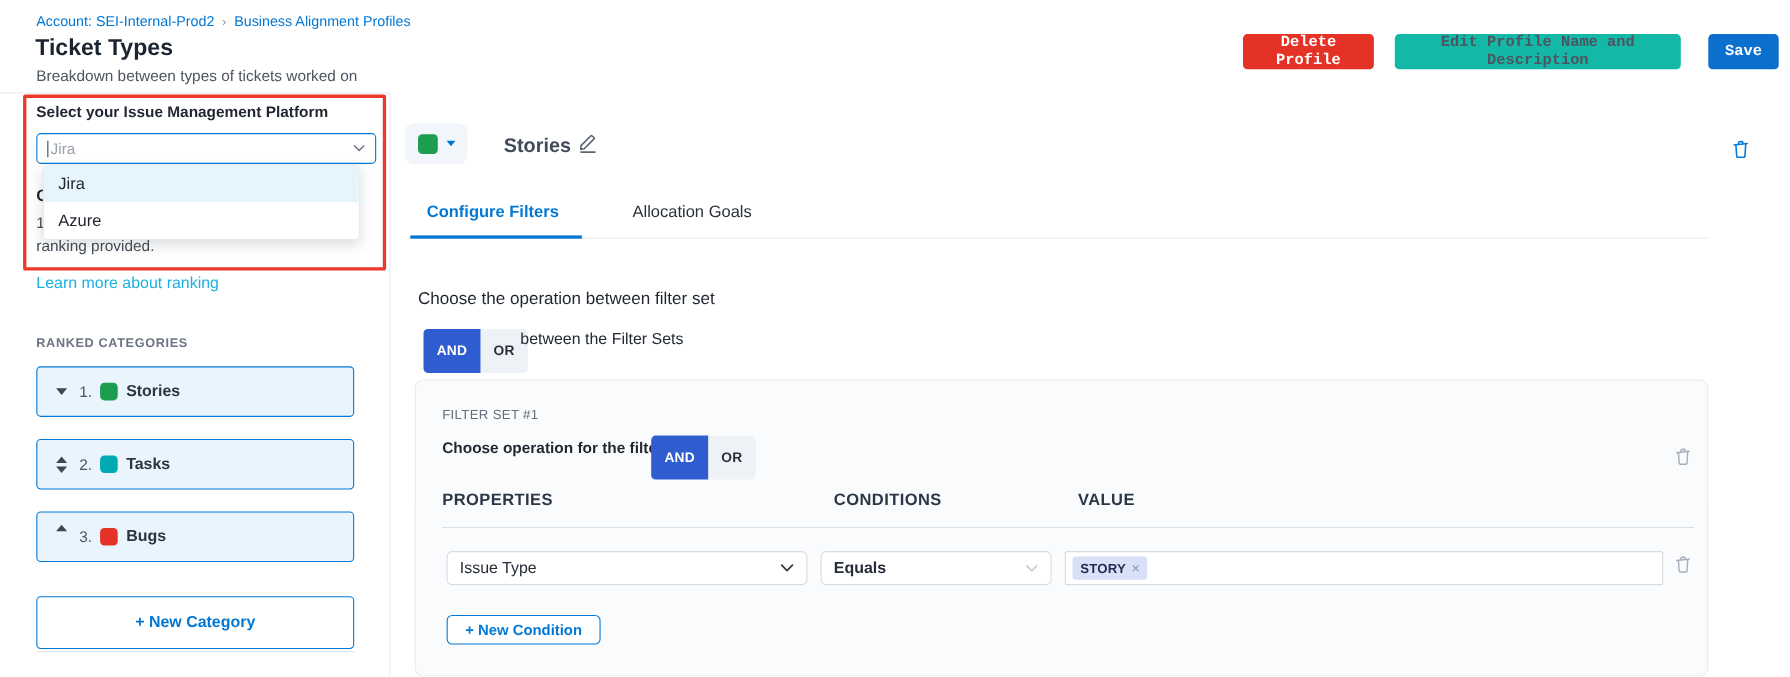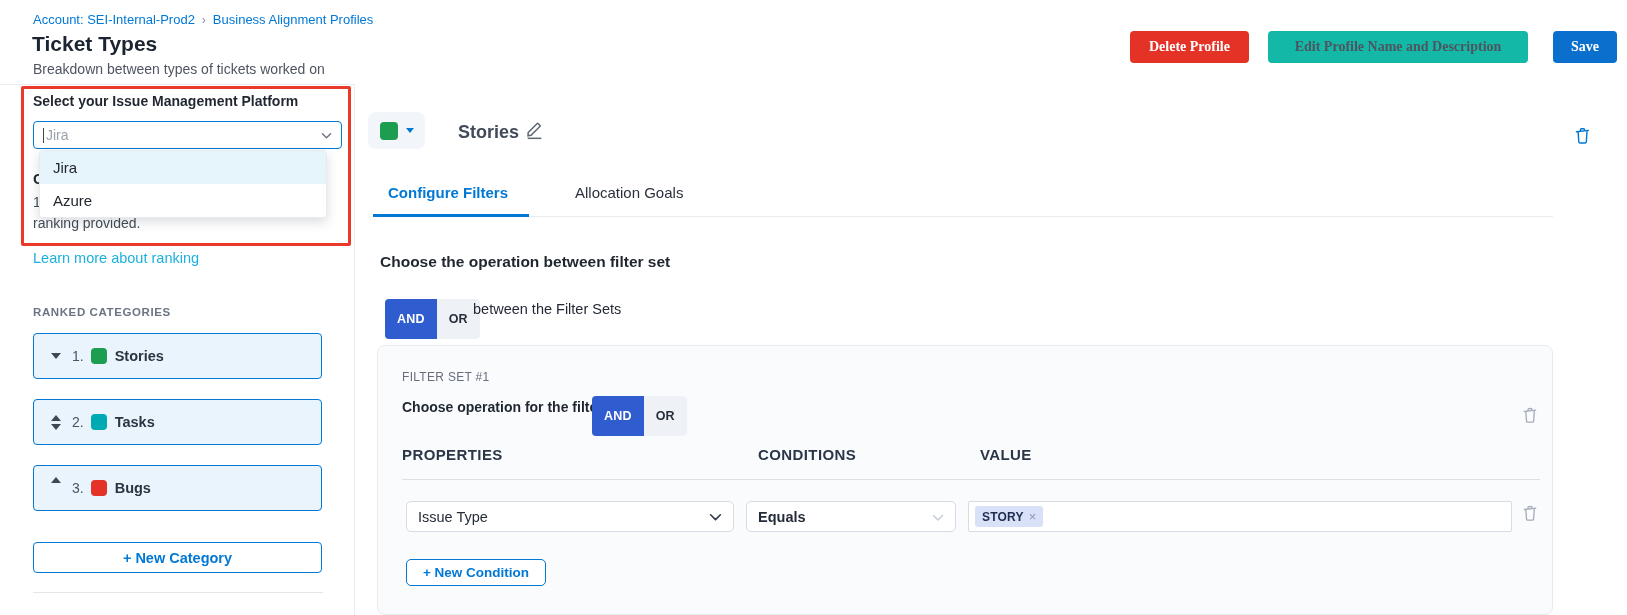--- a/index.html
+++ b/index.html
@@ -14,21 +14,21 @@
 
   
   .breadcrumb{left:33px;top:12px;font-size:13px;gap:7px}
   .crumb{color:#0278d5;cursor:pointer;text-decoration:none}
   .crumb-sep{color:#8d95a1;font-size:12px}
   .page-title{left:32px;top:32px;font-size:21px;font-weight:700;color:#1b2430}
   .page-subtitle{left:33px;top:61px;font-size:14px;color:#4d5560}
 
   .btn{height:32px;border-radius:4px;font-weight:700;font-size:14px;
        display:flex;align-items:center;justify-content:center;cursor:pointer;border:none;
-       font-family:Liberation Serif, serif}
+       font-family:Liberation Mono, monospace}
   .btn-danger{left:1130px;top:31px;width:119px;background:#e43326;color:#fff}
   .btn-gray{left:1268px;top:31px;width:260px;background:#14b8a6;color:#4d5560;font-weight:600}
   .btn-primary{left:1553px;top:31px;width:64px;background:#0b6fce;color:#fff}
 
   .header-rule{left:0;top:84px;width:354px;height:1px;background:#e9ebee}
   .v-divider{left:354px;top:84px;width:1px;height:531px;background:#e9ebee}
 
   
   .platform-label{left:33px;top:93px;font-size:14px;font-weight:700;color:#1f2630}
   .select-box{left:33px;top:121px;width:289px;height:26px;background:#fff;
@@ -60,21 +60,21 @@
   .arrow-slot{width:14px;display:flex;flex-direction:column;align-items:center;gap:3px;margin-right:9px}
   .tri-up{width:0;height:0;border-left:5px solid transparent;border-right:5px solid transparent;
     border-bottom:6px solid #3f4754}
   .tri-down{width:0;height:0;border-left:5px solid transparent;border-right:5px solid transparent;
     border-top:6px solid #3f4754}
   .arrow-raised{position:relative;top:-8px}
   .cat-rank{font-size:14px;color:#4b5462;margin-right:7px}
   .cat-dot{width:16px;height:16px;border-radius:4px;margin-right:8px}
   .cat-label{font-size:14.5px;font-weight:700;color:#2a3442}
 
-  .new-cat-btn{left:33px;top:542px;width:289px;height:31px;background:#fff;border:1px solid #0278d5;
+  .new-cat-btn{left:33px;top:542px;width:289px;height:48px;background:#fff;border:1px solid #0278d5;
     border-radius:4px;color:#0278d5;font-weight:700;font-size:14.5px;display:flex;align-items:center;
     justify-content:center;cursor:pointer;box-sizing:border-box}
   .sidebar-bottom-rule{left:33px;top:592px;width:290px;height:1px;background:#e2e5ea}
 
   
   .swatch-btn{left:368px;top:112px;width:57px;height:37px;background:#f2f5f9;border-radius:8px;
     display:flex;align-items:center;justify-content:center;gap:8px;cursor:pointer}
   .swatch{width:18px;height:18px;border-radius:4px}
   .caret-down{width:0;height:0;border-left:4.5px solid transparent;border-right:4.5px solid transparent;
     border-top:5.5px solid #0278d5}
@@ -84,21 +84,21 @@
   .trash-blue{left:1573px;top:126px;color:#0278d5}
   .trash-gray1{left:1521px;top:406px;color:#a7aebb}
   .trash-gray2{left:1521px;top:504px;color:#a7aebb}
 
   .tab{font-size:15px;cursor:pointer}
   .tab-active{left:388px;top:184px;color:#0278d5;font-weight:600}
   .tab-idle{left:575px;top:184px;color:#2a313c}
   .tabs-rule{left:373px;top:216px;width:1180px;height:1px;background:#e8ebef}
   .tab-underline{left:373px;top:214px;width:156px;height:3px;background:#0278d5}
 
-  .filters-heading{left:380px;top:253px;font-size:15.5px;font-weight:700;color:#1f2630}
+  .filters-heading{left:380px;top:263px;font-size:15.5px;font-weight:400;color:#1f2630}
 
   .toggle{display:inline-flex;cursor:pointer}
   .seg{height:40px;padding:0 12px;font-size:12.5px;font-weight:800;display:flex;align-items:center;
     letter-spacing:.2px}
   .seg-and{background:#2f5dd0;color:#fff;border-radius:4px 0 0 4px}
   .seg-or{background:#eef1f5;color:#272f3a;border-radius:0 4px 4px 0}
   .toggle-top{left:385px;top:299px}
   .between-text{left:473px;top:301px;font-size:14.5px;color:#232a35}
 
   .filter-card{left:377px;top:345px;width:1176px;height:270px;background:#fafbfd;

